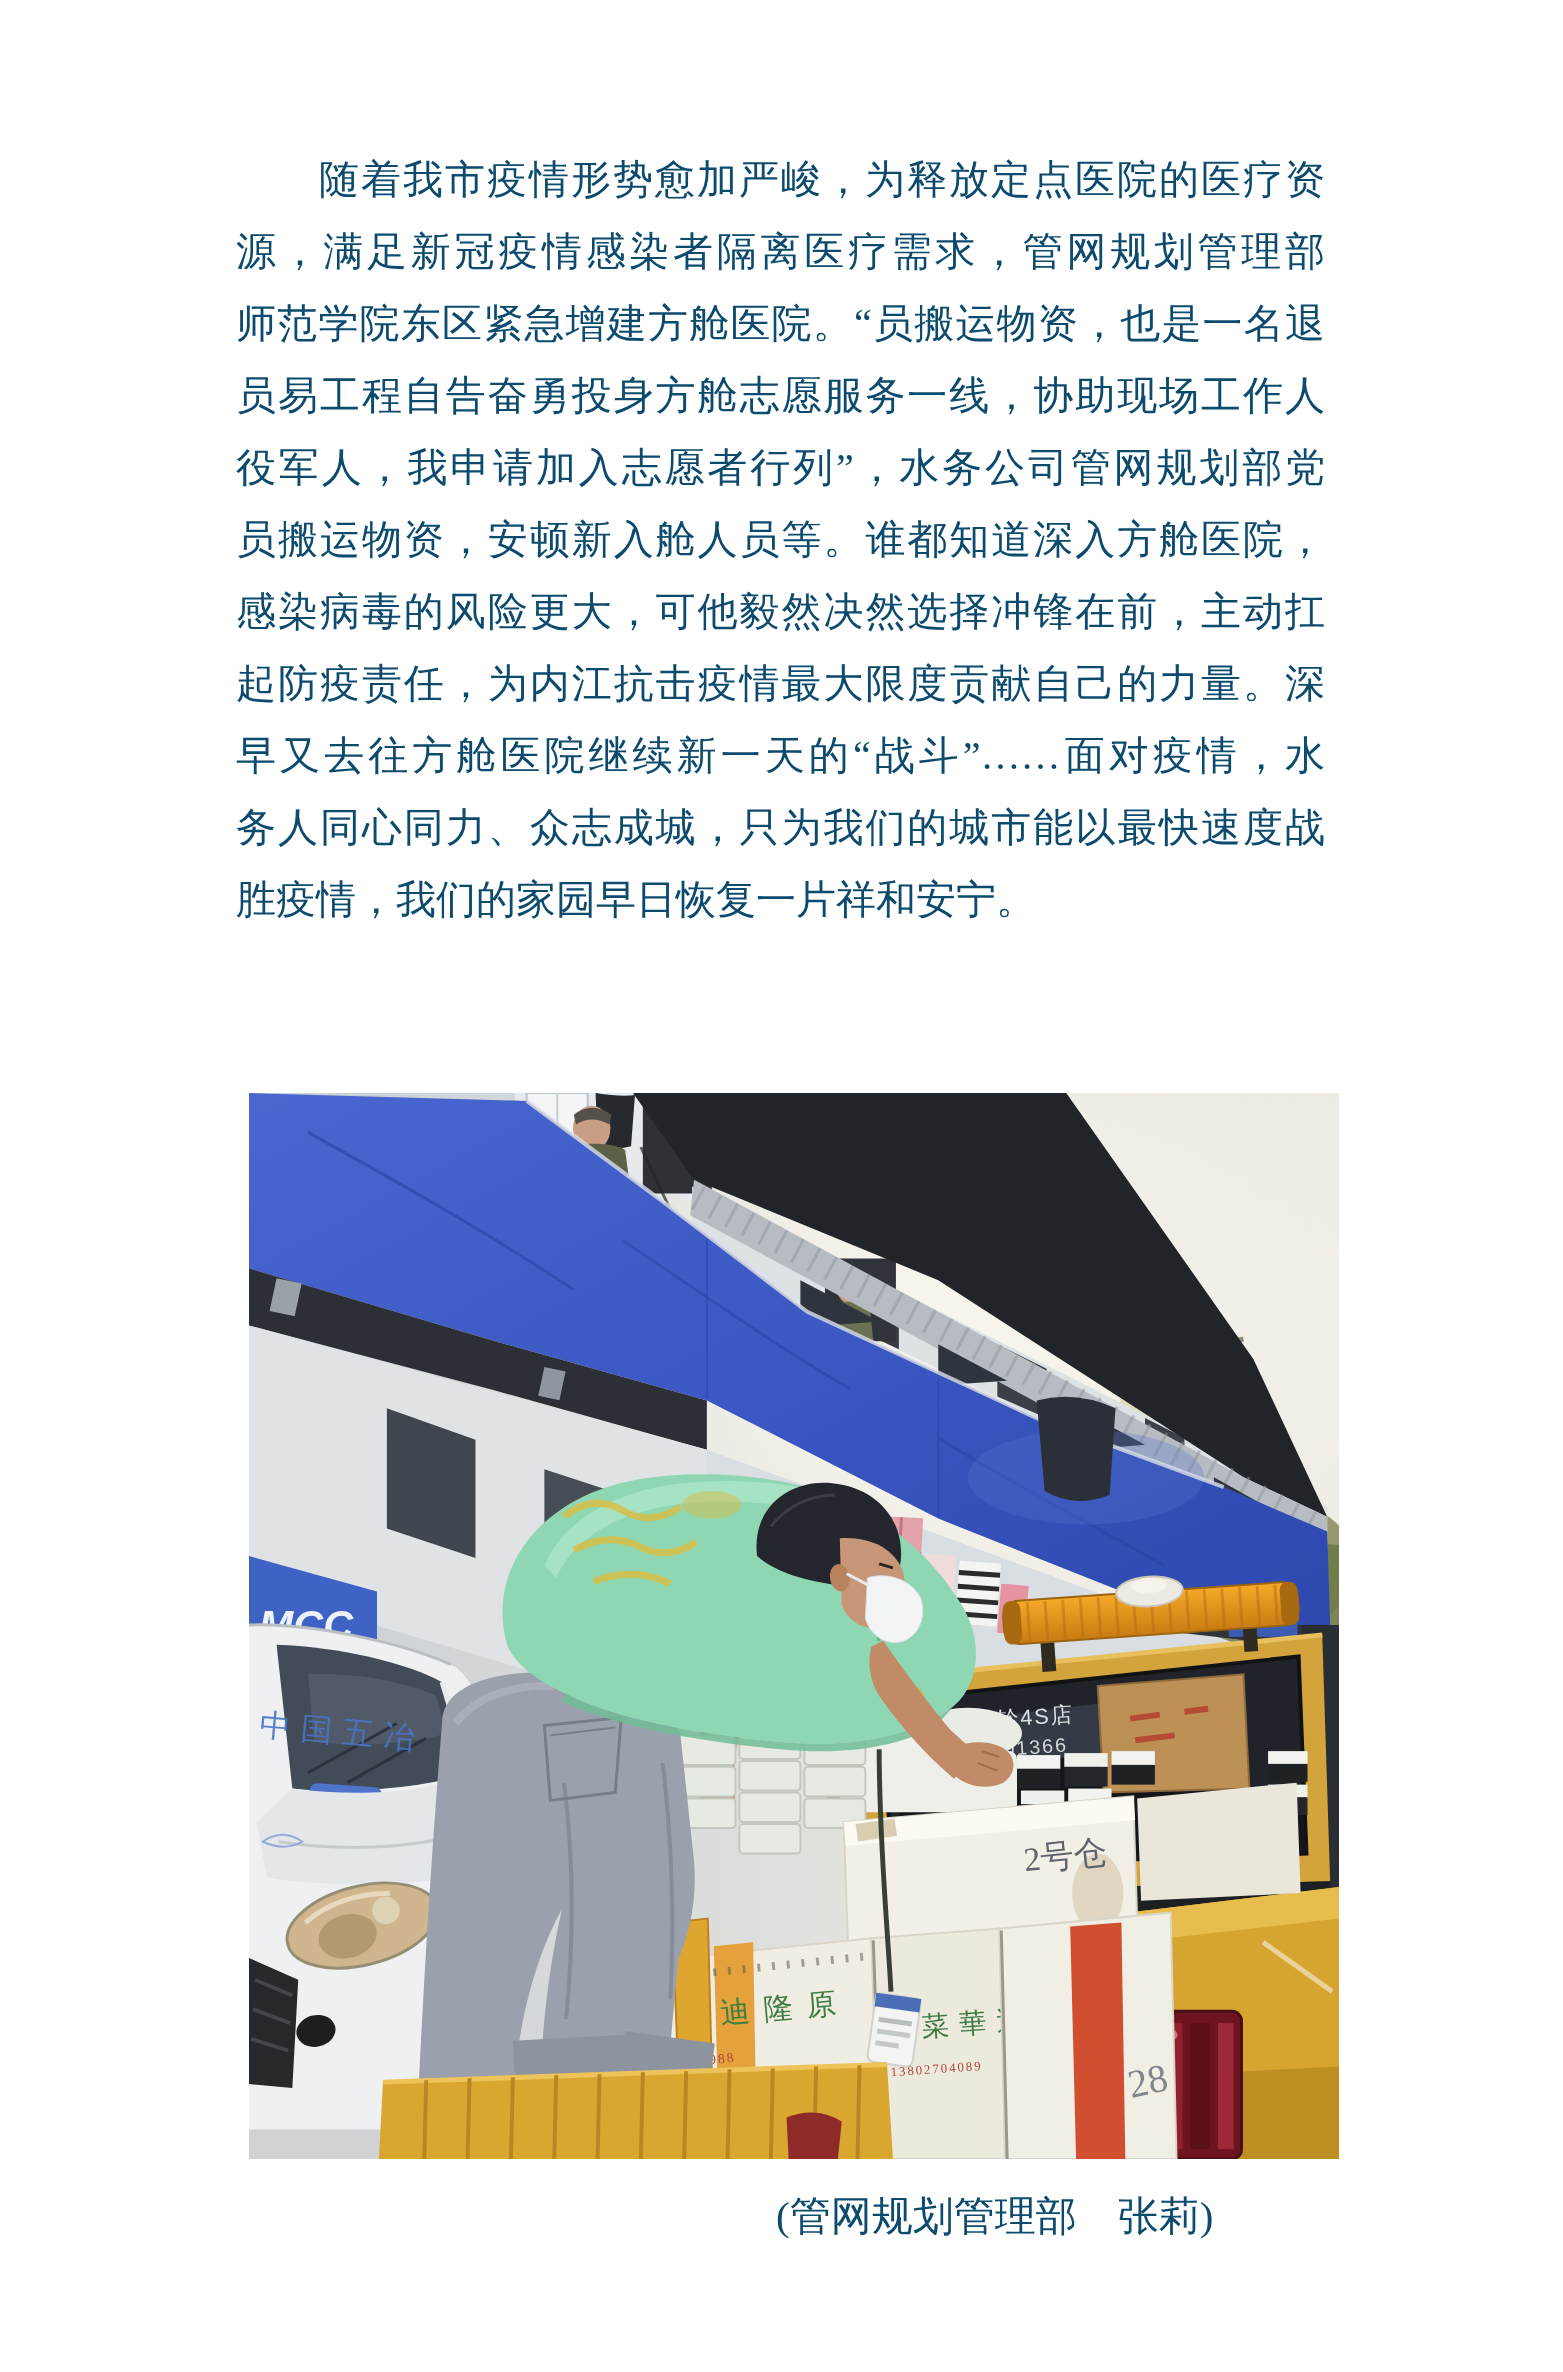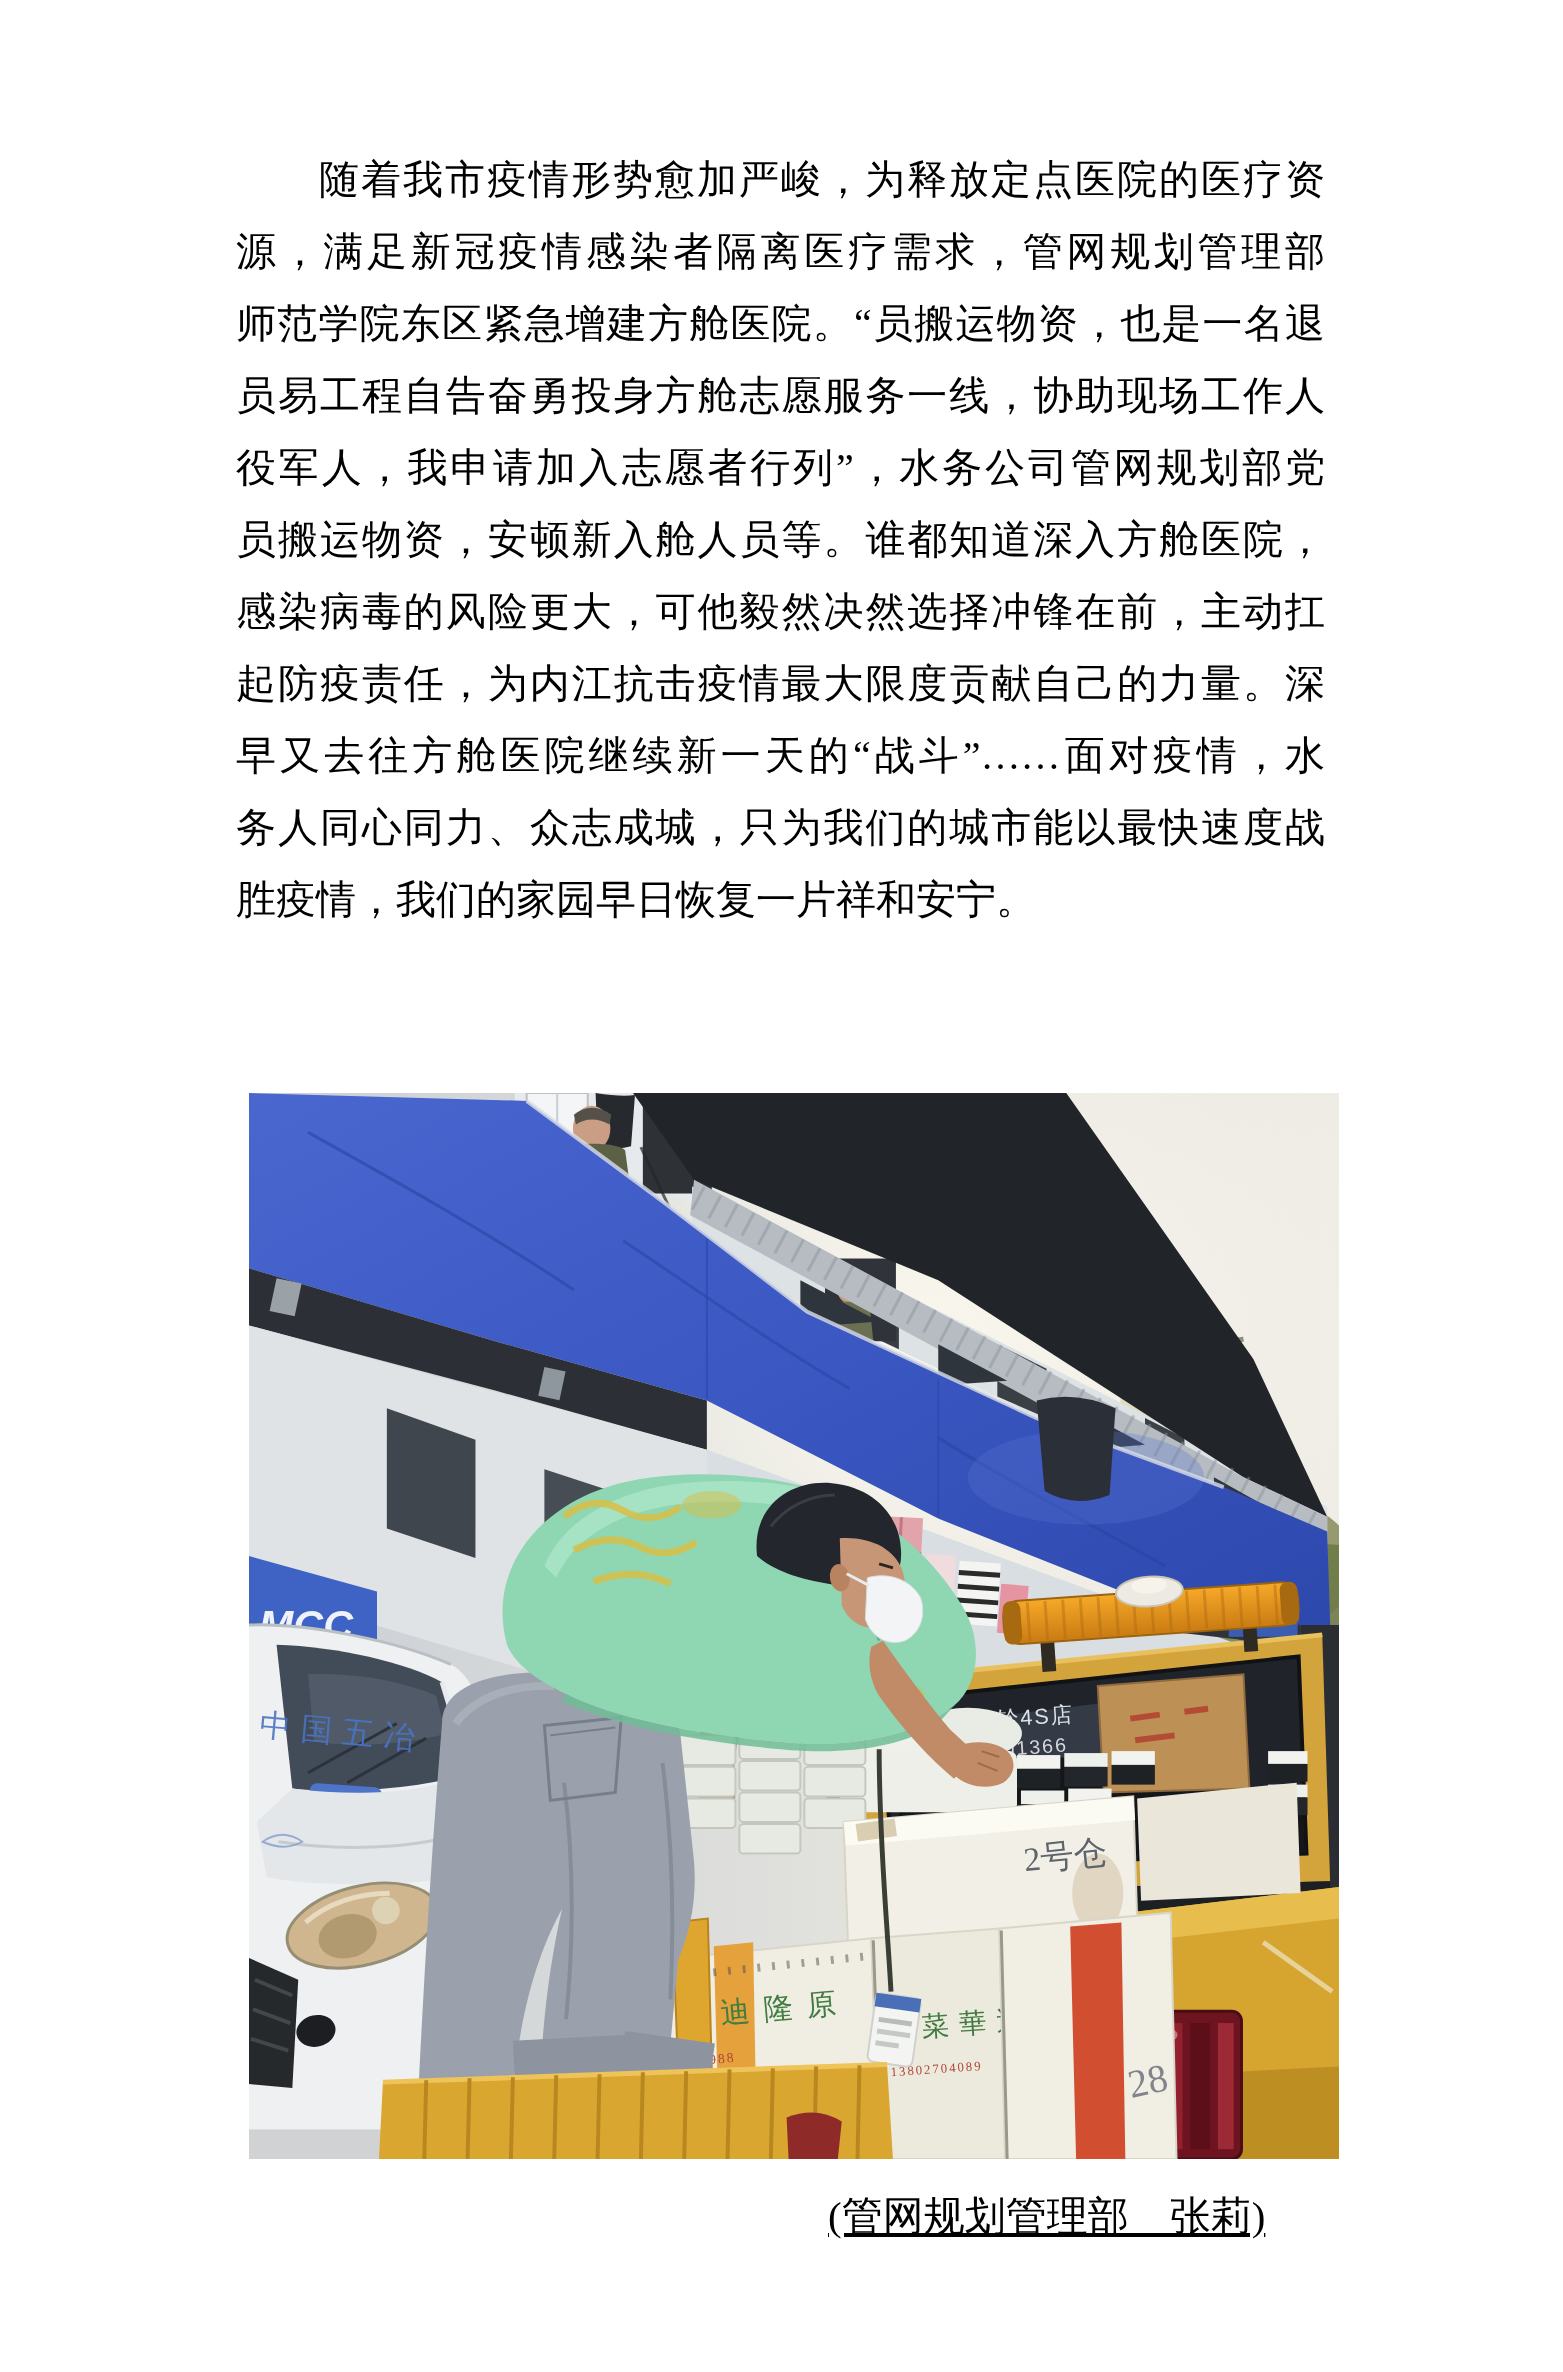--- a/index.html
+++ b/index.html
@@ -1,21 +1,21 @@
 <!DOCTYPE html>
 <html><head>
 <meta charset="utf-8">
 <style>
   html,body{margin:0;padding:0;background:#ffffff;}
   .page{
     position:relative;
     width:1563px;height:2372px;
     background:#ffffff;
     font-family:"Liberation Serif","DejaVu Serif",serif;
-    color:#000000;
+    color:#0c4a6e;
     overflow:hidden;
   }
   .body-text{
     position:absolute;
     left:236px;top:144px;
     width:1089px;
     font-size:40px;
     line-height:72px;
   }
   .line{
@@ -30,25 +30,24 @@
     position:absolute;
     left:249px;top:1093px;
     width:1090px;height:1066px;
     margin:0;
     background:#9aa0a8;
     overflow:hidden;
   }
   .photo svg{display:block;width:100%;height:100%;}
   .caption{
     position:absolute;
-    left:828px;top:2181px;
+    left:776px;top:2181px;
     font-size:41px;
     line-height:71px;
     white-space:nowrap;
-    text-decoration:underline;
   }
 </style>
 </head>
 <body>
 
 <div class="page">
 
   <div class="body-text">
     <div class="line indent">随着我市疫情形势愈加严峻，为释放定点医院的医疗资</div>
     <div class="line">源，满足新冠疫情感染者隔离医疗需求，管网规划管理部</div>

